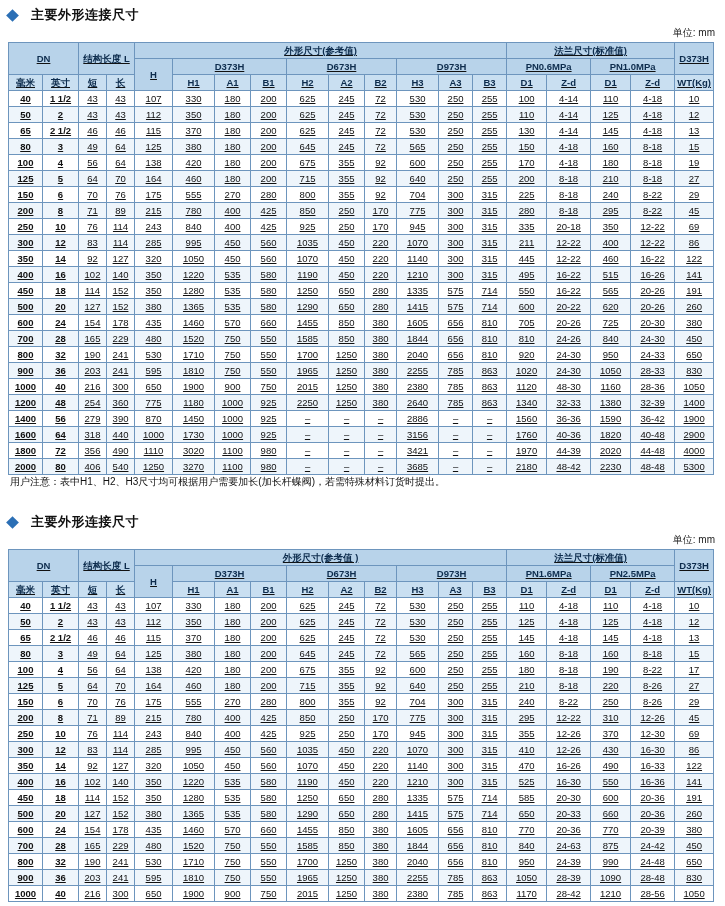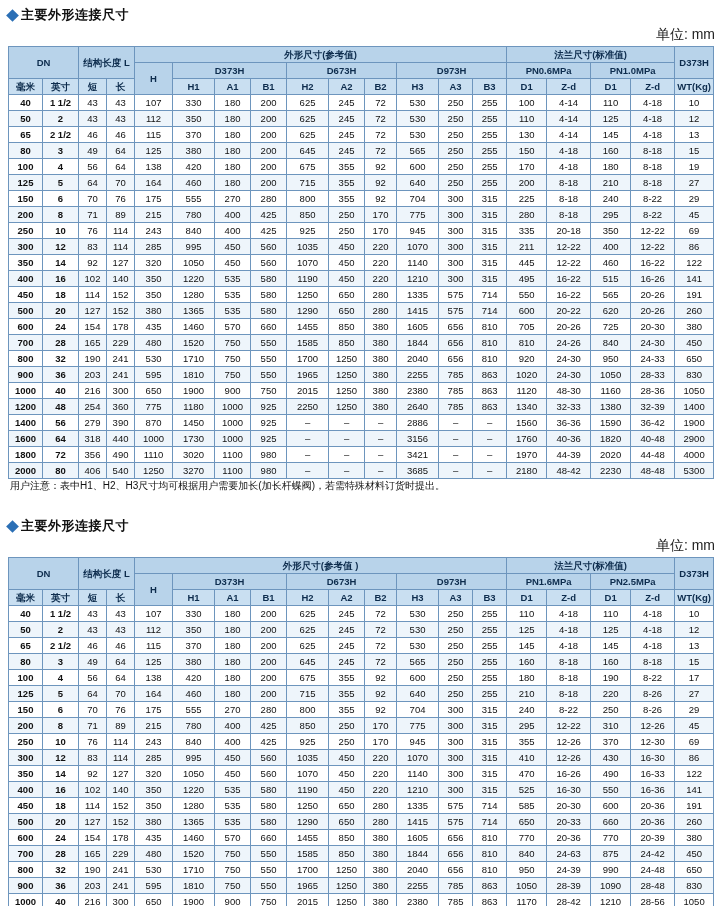--- a/index.html
+++ b/index.html
@@ -9,49 +9,50 @@
     background: #ffffff;
     font-family: "Liberation Sans", sans-serif;
   }
   .page { width: 725px; padding: 6px 8px 4px 8px; }
 
   .section { margin-bottom: 14px; }
 
   .sec-head {
     display: flex;
     align-items: center;
-    gap: 4px;
+    gap: 14px;
     margin-bottom: 2px;
   }
   .diamond {
     width: 9px; height: 9px;
     background: #2b6fb5;
     transform: rotate(45deg);
     display: inline-block;
     flex: 0 0 auto;
   }
   .sec-title {
     font-size: 13px;
     font-weight: bold;
     color: #111;
     letter-spacing: 0.5px;
   }
   .unit-line {
     text-align: right;
-    font-size: 14px;
+    font-size: 10px;
     color: #222;
     margin: 0 2px 2px 0;
   }
 
   table.dim {
     border-collapse: collapse;
     width: 624px;
     table-layout: fixed;
     font-size: 9.5px;
     color: #111;
+    text-decoration: underline;
   }
   table.dim th, table.dim td {
     border: 1px solid #6d95bd;
     text-align: center;
     padding: 0;
     height: 16px;
     line-height: 15px;
     white-space: nowrap;
     overflow: hidden;
   }

